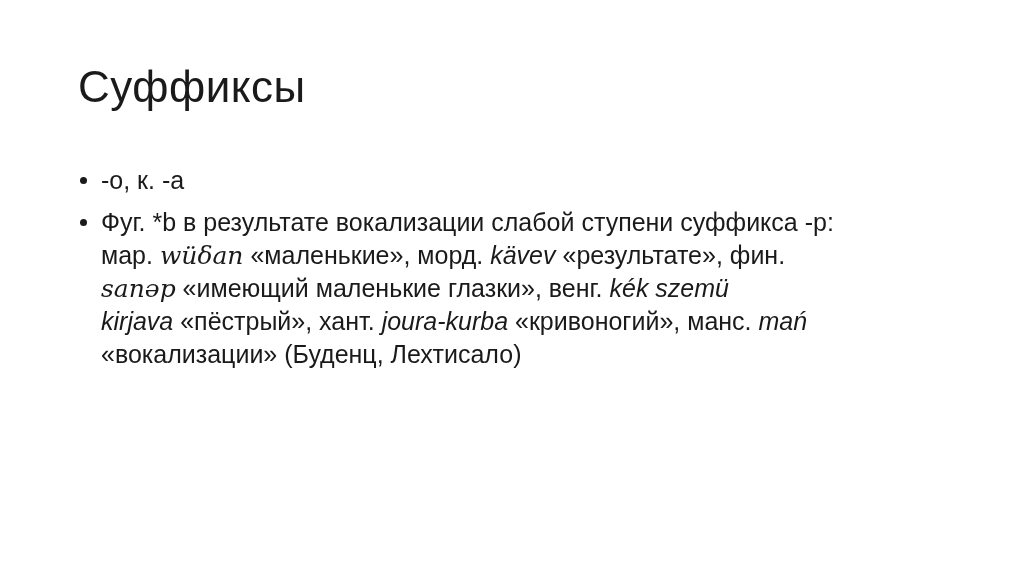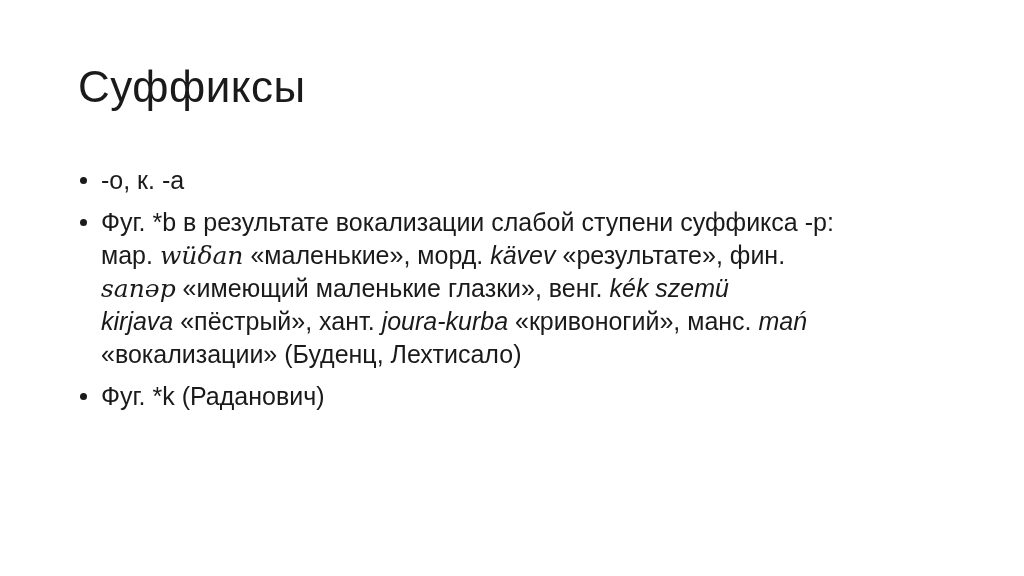--- a/index.html
+++ b/index.html
@@ -79,20 +79,14 @@
       <div class="bullet-item">
         <span class="dot"></span>
         <div class="content">
           <div class="line"><span class="run-n">Фуг. *b в результате вокализации слабой ступени суффикса -p:</span></div>
           <div class="line"><span class="run-n">мар. </span><span class="run-si">wüδan</span><span class="run-n"> «маленькие», морд. </span><span class="run-i">kävev</span><span class="run-n"> «результате», фин.</span></div>
           <div class="line"><span class="run-si">sanəp</span><span class="run-n"> «имеющий маленькие глазки», венг. </span><span class="run-i">kék szemü</span></div>
           <div class="line"><span class="run-i">kirjava</span><span class="run-n"> «пёстрый», хант. </span><span class="run-i">joura-kurba</span><span class="run-n"> «кривоногий», манс. </span><span class="run-i">mań</span></div>
           <div class="line"><span class="run-n">«вокализации» (Буденц, Лехтисало)</span></div>
         </div>
       </div>
-      <div class="bullet-item">
-        <span class="dot"></span>
-        <div class="content">
-          <div class="line"><span class="run-n">Фуг. *k (Раданович)</span></div>
-        </div>
-      </div>
     </div>
 </div>
 
 </body></html>

